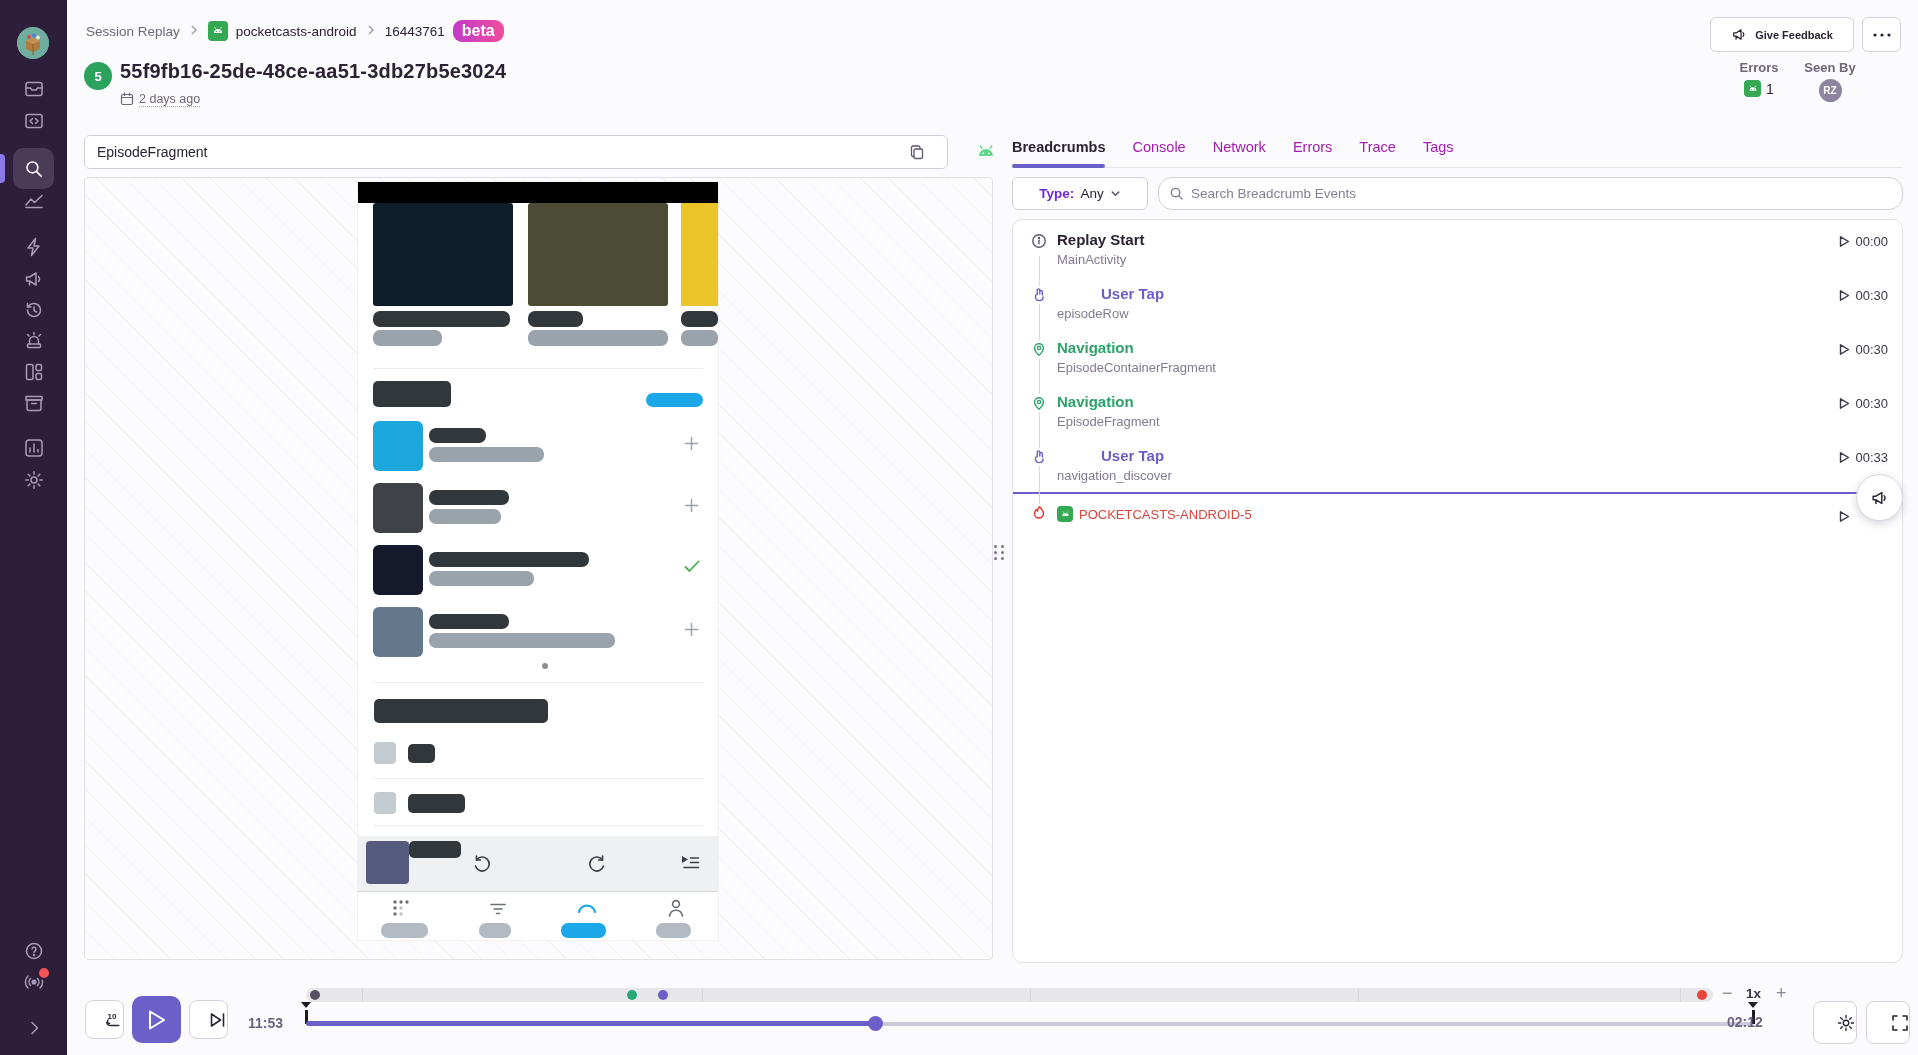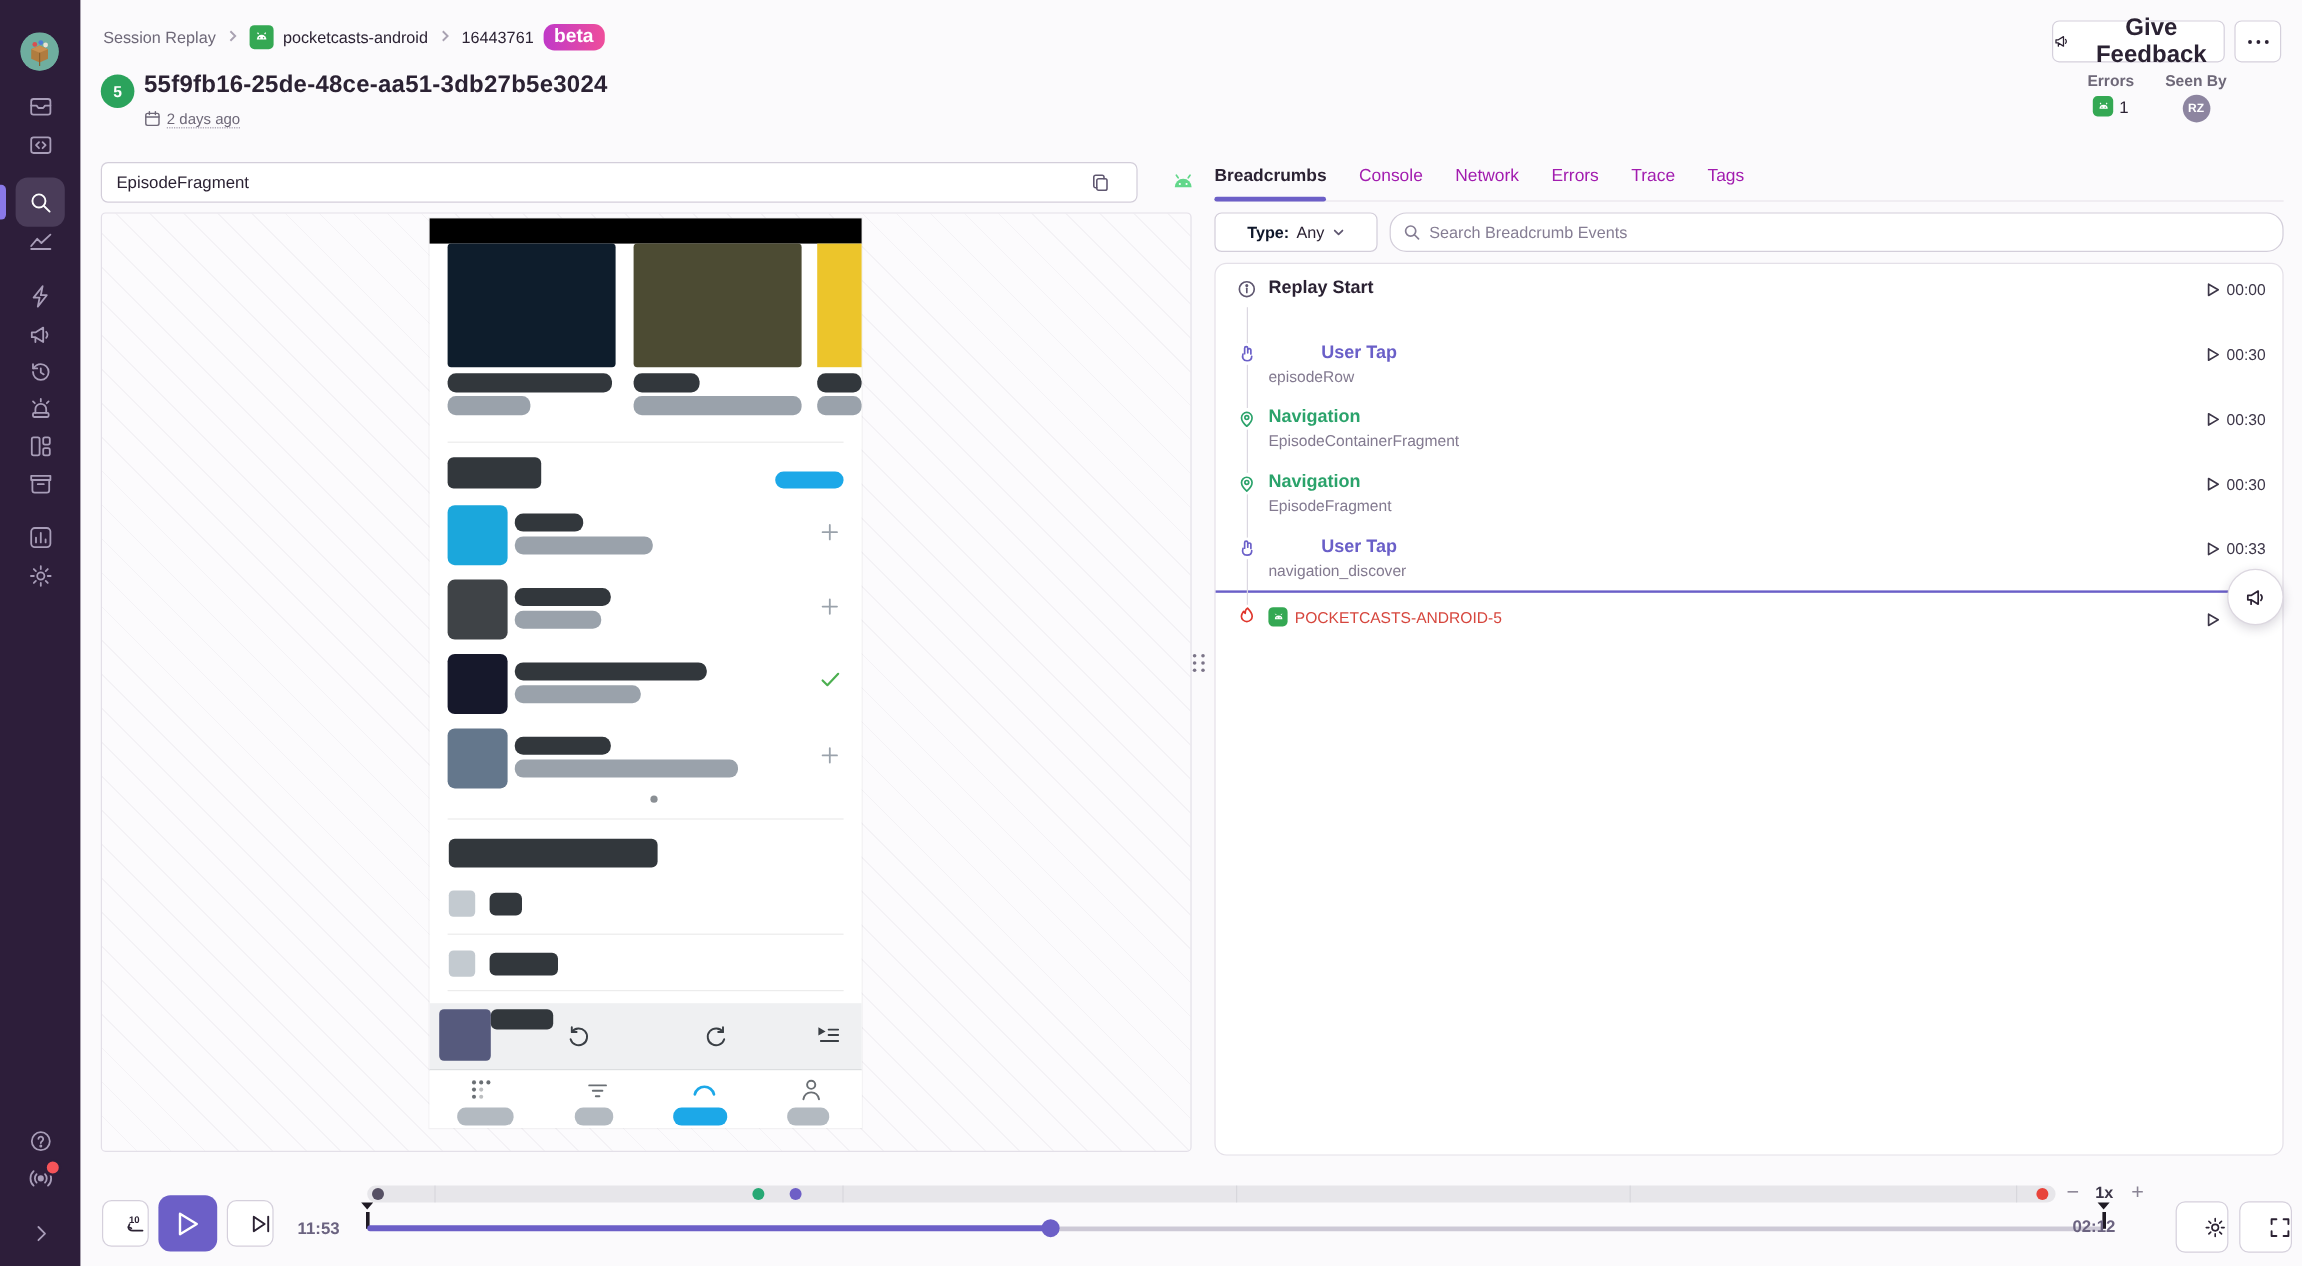--- a/index.html
+++ b/index.html
@@ -19,21 +19,21 @@
   .crumbs { position:absolute; left:86px; top:20px; display:flex; align-items:center; gap:8px; font-size:13.5px; color:#6e6878; }
   .crumb-link { color:#6e6878; }
   .crumb-dark { color:#2b2233; }
   .crumb-sep svg { stroke:#a9a2b2; fill:none; stroke-width:1.6; }
   .badge-beta { background:linear-gradient(90deg,#c039c8,#ef4e9b); color:#fff; font-size:16px; font-weight:bold; padding:2px 9px; border-radius:9px; }
   .android-chip { width:20px; height:20px; border-radius:4px; background:#34A853; display:inline-flex; align-items:center; justify-content:center; }
   .seg-badge { position:absolute; left:84px; top:62px; width:28px; height:28px; border-radius:50%; background:#2BA35C; color:#fff; font-size:13px; font-weight:bold; display:flex; align-items:center; justify-content:center; }
   .replay-title { position:absolute; left:120px; top:60px; font-size:20px; font-weight:bold; color:#2b2233; letter-spacing:.2px; }
   .date-row { position:absolute; left:120px; top:92px; display:flex; align-items:center; gap:5px; color:#6e6878; font-size:12.5px; }
   .date-row .ago { text-decoration:underline dotted #b0aab8; text-underline-offset:3px; }
-  .btn { border:1px solid #d5d0dc; background:#fff; border-radius:6px; display:flex; align-items:center; justify-content:center; gap:7px; font-size:20px; font-weight:bold; color:#2b2233; cursor:pointer; }
+  .btn { border:1px solid #d5d0dc; background:#fff; border-radius:6px; display:flex; align-items:center; justify-content:center; gap:7px; font-size:11px; font-weight:bold; color:#2b2233; cursor:pointer; }
   .btn-feedback { position:absolute; left:1710px; top:17px; width:144px; height:35px; }
   .btn-more { position:absolute; left:1862px; top:17px; width:39px; height:35px; }
   .meta-errors { position:absolute; left:1726px; top:60px; width:66px; text-align:center; }
   .meta-seen { position:absolute; left:1798px; top:60px; width:64px; text-align:center; }
   .meta-label { font-size:13px; font-weight:bold; color:#6e6878; }
   .meta-val { margin-top:5px; display:flex; align-items:center; justify-content:center; gap:5px; font-size:14px; color:#2b2233; }
   .avatar-rz { width:23px; height:23px; border-radius:50%; background:#8d85a0; color:#fff; font-size:10px; font-weight:bold; display:inline-flex; align-items:center; justify-content:center; margin-top:4px; }
 
   
   .selector-input { position:absolute; left:84px; top:135px; width:864px; height:34px; border:1px solid #d3ceda; border-radius:6px; background:#fff; font-size:14px; color:#2b2233; padding:0 40px 0 12px; font-family:"Liberation Sans",sans-serif; }
@@ -51,21 +51,21 @@
   .bar-light { background:#c3cad0; border-radius:4px; }
   .ph-div { background:#ececec; height:1px; }
   .plus-i, .check-i { position:absolute; }
 
   
   .tabs { position:absolute; left:1012px; top:131px; width:891px; height:37px; border-bottom:1px solid #e8e4ec; display:flex; gap:27px; font-size:14.5px; }
   .tab { position:relative; color:#a21caf; line-height:33px; cursor:pointer; }
   .tab.active { color:#2b2233; font-weight:bold; }
   .tab.active::after { content:""; position:absolute; left:0; right:0; bottom:-1px; height:4px; border-radius:3px; background:#6C5FC7; }
   .type-btn { position:absolute; left:1012px; top:177px; width:136px; height:33px; border:1px solid #d3ceda; border-radius:6px; background:#fff; display:flex; align-items:center; justify-content:center; gap:6px; font-size:13.5px; cursor:pointer; }
-  .type-btn b { color:#0f172a; }
+  .type-btn b { color:#6d28d9; }
   .type-btn span { color:#2b2233; }
   .search-box { position:absolute; left:1158px; top:177px; width:745px; height:33px; border:1px solid #d3ceda; border-radius:14px; background:#fff; display:flex; align-items:center; padding:0 10px; gap:7px; }
   .search-box input { border:none; outline:none; flex:1; font-size:13.5px; color:#2b2233; font-family:"Liberation Sans",sans-serif; background:transparent; }
   .search-box input::placeholder { color:#857d93; }
 
   .ev-list { position:absolute; left:1012px; top:219px; width:891px; height:744px; border:1px solid #e4e0e8; border-radius:10px; background:#fff; padding-top:2px; }
   .rail { position:absolute; left:26px; top:36px; width:1px; height:250px; background:#dbd7e1; }
   .ev { position:relative; padding:8px 16px 8px 44px; height:54px; }
   .ev-icon { position:absolute; left:17px; top:10px; width:18px; height:18px; background:#fff; display:flex; align-items:center; justify-content:center; z-index:2; }
   .ev-title { font-size:15px; font-weight:bold; line-height:20px; color:#2b2233; }
@@ -427,20 +427,21 @@
 
   <div class="ev">
     <span class="ev-icon">
       <svg class="ic" width="16" height="16" viewBox="0 0 16 16" stroke="#5f5770" stroke-width="1.4">
           <circle cx="8" cy="8" r="6.2"></circle>
           <path d="M8 7.2v3.5"></path>
           <circle cx="8" cy="5" r="0.6" fill="#5f5770"></circle>
         </svg>
     </span>
     <div class="ev-title">Replay Start</div>
+    <div class="ev-desc">MainActivity</div>
     <span class="ev-time">
       <svg class="ic" width="12" height="13" viewBox="0 0 12 13" stroke="#3c3648" stroke-width="1.4">
           <path d="M2.5 1.8L10.5 6.5 2.5 11.2z"></path>
         </svg>
       <span>00:00</span>
     </span>
   </div>
 
   <div class="ev">
     <span class="ev-icon">

